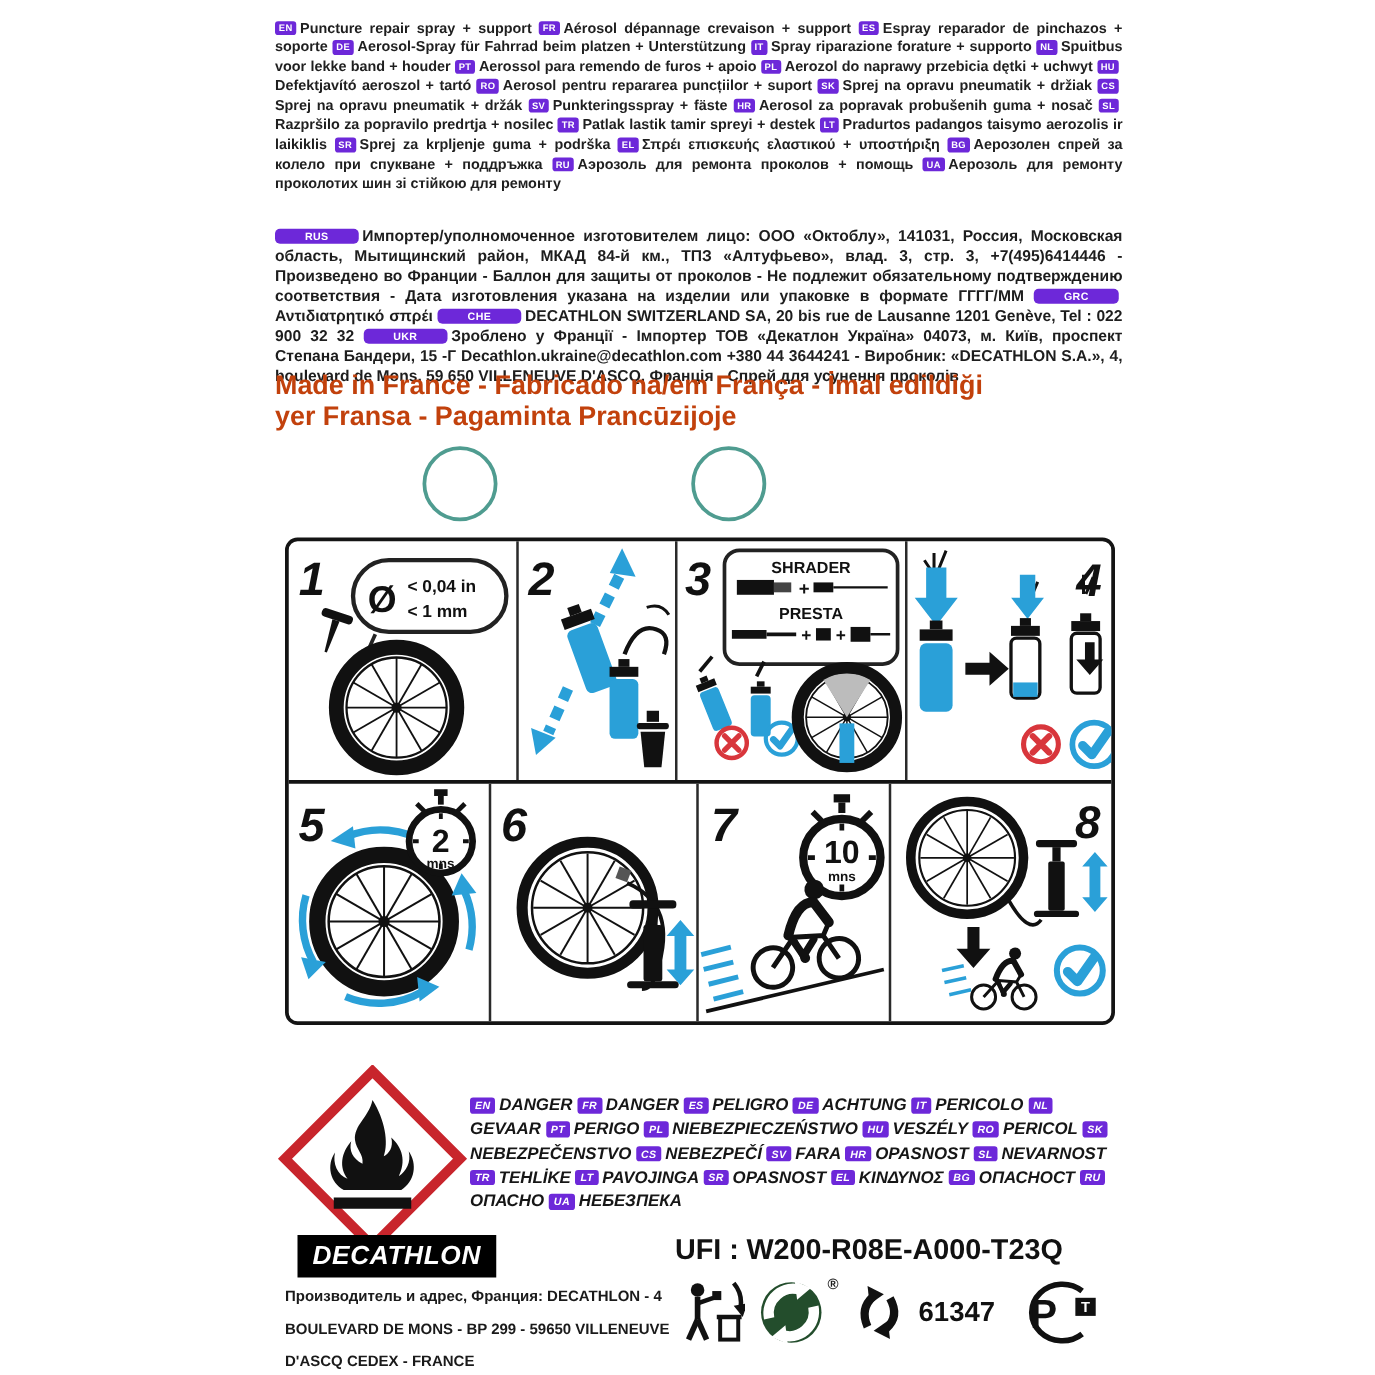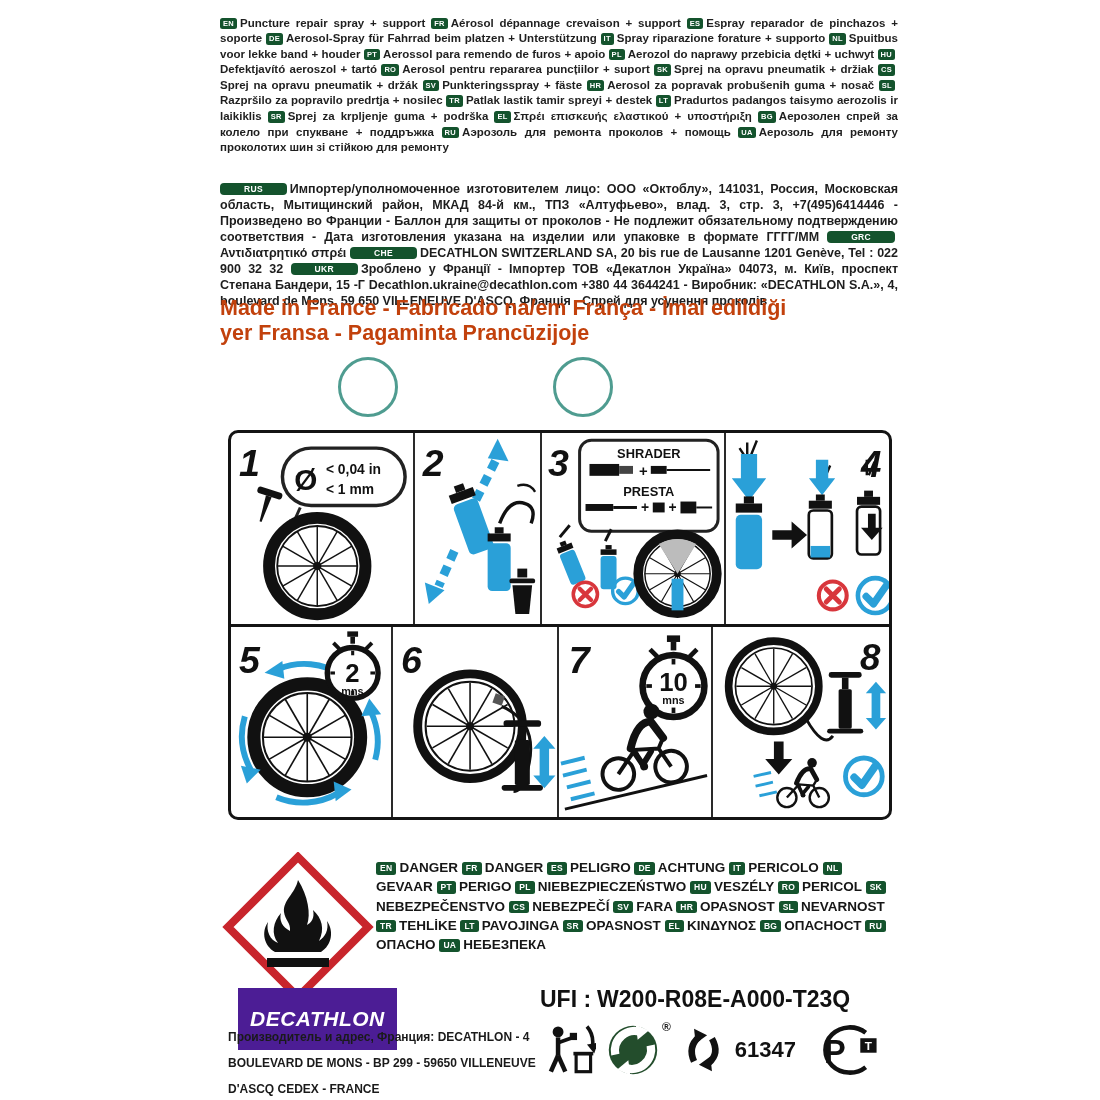--- a/index.html
+++ b/index.html
@@ -1,21 +1,21 @@
 <!DOCTYPE html>
 <html><head>
 <meta charset="utf-8">
 <style>
   html,body{margin:0;padding:0;background:#fff;}
   .page{position:relative;width:1100px;height:1100px;background:#ffffff;overflow:hidden;
         font-family:"Liberation Sans","DejaVu Sans",sans-serif;color:#1c1c1c;}
   
   .top-names{position:absolute;left:220px;top:4px;width:678px;font-size:11.5px;font-weight:700;
              line-height:15.6px;text-align:justify;color:#1f1f1f;}
-  .badge{display:inline-block;background:#14532d;color:#fff;font-weight:700;font-size:7.5px;
+  .badge{display:inline-block;background:#6d28d9;color:#fff;font-weight:700;font-size:7.5px;
          line-height:1;padding:2px 3px;border-radius:2.5px;margin-right:3px;vertical-align:1px;letter-spacing:.3px;}
   .seg{display:inline;}
   .seg .t{font-weight:700;}
   
   .regulatory{position:absolute;left:220px;top:168px;width:678px;font-size:12.5px;font-weight:700;
               line-height:16px;text-align:justify;color:#1d1d1d;}
   .regulatory .badge{padding:2px 24px;font-size:8.5px;border-radius:4px;}
   
   .made-in{position:absolute;left:220px;top:296px;width:600px;font-size:21.5px;font-weight:600;
            line-height:25px;color:#c2410c;}
@@ -28,26 +28,26 @@
         border:3px solid #141414;border-radius:10px;display:flex;flex-direction:column;background:#fff;}
   .grid .row{display:flex;flex:1 1 50%;min-height:0;}
   .grid .row.r1{border-bottom:3px solid #141414;}
   .cell{box-sizing:border-box;position:relative;}
   .cell.sep{border-right:2px solid #2a2a2a;}
   .cell svg{display:block;width:100%;height:100%;}
   .num{font:italic 700 38px "Liberation Sans",sans-serif;fill:#111;}
   .svgtxt{font-family:"Liberation Sans","DejaVu Sans",sans-serif;fill:#111;}
   
   .hazard-row{position:absolute;left:222px;top:852px;display:flex;align-items:flex-start;}
-  .danger-words{width:520px;margin-left:2px;margin-top:6px;font-size:13.5px;font-weight:700;
-                line-height:19.3px;color:#161616;}
+  .danger-words{width:520px;margin-left:2px;margin-top:22px;font-size:13.5px;font-weight:700;
+                line-height:19.3px;color:#161616;font-style:italic;}
   .danger-words .badge{font-size:8.5px;padding:2px 4px;}
   
-  .brand-logo{position:absolute;left:238px;top:988px;background:#4c1d95;color:#fff;
-              font-style:italic;font-weight:800;font-size:21px;letter-spacing:.5px;padding:19px 12px;}
+  .brand-logo{position:absolute;left:238px;top:988px;background:#000000;color:#fff;
+              font-style:italic;font-weight:800;font-size:21px;letter-spacing:.5px;padding:5px 12px;}
   .mfr{position:absolute;left:228px;top:1024px;width:320px;font-size:12px;font-weight:700;
        line-height:26px;color:#1a1a1a;}
   .ufi{position:absolute;left:540px;top:986px;font-size:23px;font-weight:700;color:#111;}
   .ufi .lbl{margin-right:6px;}
   .symbols{position:absolute;left:540px;top:1018px;width:356px;display:flex;align-items:center;gap:10px;}
   .cert-num{font-size:22px;font-weight:700;color:#111;}
   .regmark{font-size:12px;font-weight:700;align-self:flex-start;margin-left:-8px;margin-top:2px;}
 </style>
 </head>
 <body>

